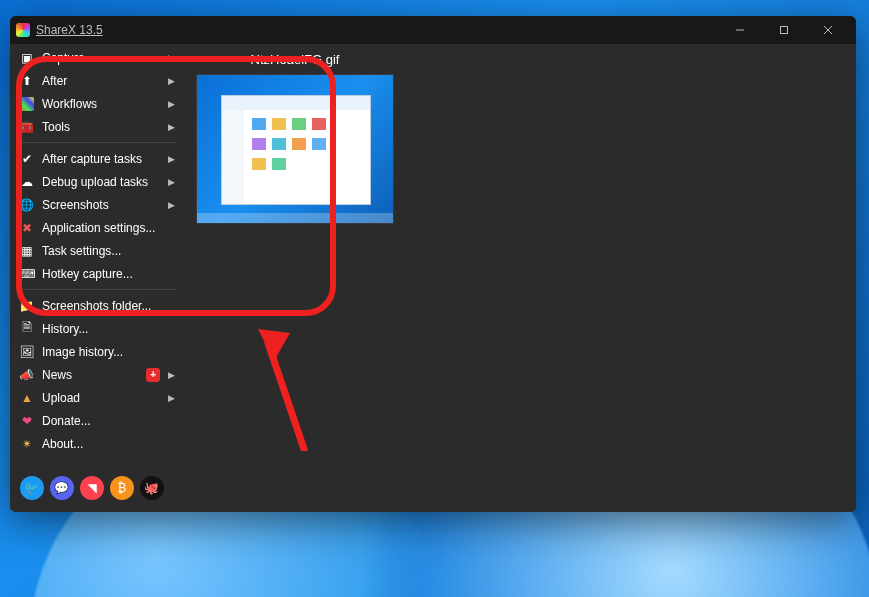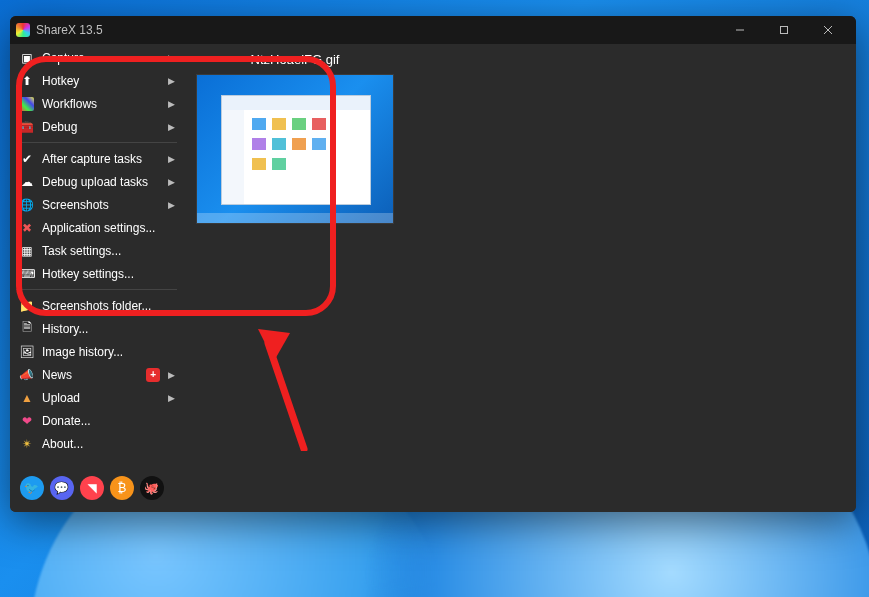--- a/index.html
+++ b/index.html
@@ -20,20 +20,21 @@
     color: #e8e8e8;
     overflow: hidden;
   }
   .titlebar {
     height: 28px;
     background: #181818;
     display: flex; align-items: center;
     padding: 0 6px;
     font-size: 12px;
     color: #bfbfbf;
+    text-decoration: underline;
   }
   .titlebar .app-icon {
     width: 14px; height: 14px;
     margin-right: 6px;
     background: conic-gradient(#e33, #c3e, #3ce, #3e8, #ee3, #e83, #e33);
     border-radius: 3px;
   }
   .titlebar .spacer { flex: 1; }
   .titlebar .winbtn {
     width: 44px; height: 28px;
@@ -199,31 +200,31 @@
   <div class="body">
     <div class="sidebar">
 
       <div class="menu-item">
         <span class="mi-icon">▣</span>
         <span class="mi-label">Capture</span>
         <span class="chev">▶</span>
       </div>
       <div class="menu-item">
         <span class="mi-icon">⬆</span>
-        <span class="mi-label">Hotkey</span>
+        <span class="mi-label">After</span>
         <span class="chev">▶</span>
       </div>
       <div class="menu-item">
         <span class="mi-icon" style="background:linear-gradient(45deg,#e44,#4e4,#44e,#ee4);border-radius:2px;"></span>
         <span class="mi-label">Workflows</span>
         <span class="chev">▶</span>
       </div>
       <div class="menu-item">
         <span class="mi-icon">🧰</span>
-        <span class="mi-label">Debug</span>
+        <span class="mi-label">Tools</span>
         <span class="chev">▶</span>
       </div>
 
       <div class="menu-divider"></div>
 
       <div class="menu-item">
         <span class="mi-icon">✔</span>
         <span class="mi-label">After capture tasks</span>
         <span class="chev">▶</span>
       </div>
@@ -240,21 +241,21 @@
       <div class="menu-item">
         <span class="mi-icon" style="color:#e55;">✖</span>
         <span class="mi-label">Application settings...</span>
       </div>
       <div class="menu-item">
         <span class="mi-icon">▦</span>
         <span class="mi-label">Task settings...</span>
       </div>
       <div class="menu-item">
         <span class="mi-icon">⌨</span>
-        <span class="mi-label">Hotkey settings...</span>
+        <span class="mi-label">Hotkey capture...</span>
       </div>
 
       <div class="menu-divider"></div>
 
       <div class="menu-item">
         <span class="mi-icon">📁</span>
         <span class="mi-label">Screenshots folder...</span>
       </div>
       <div class="menu-item">
         <span class="mi-icon">🗎</span>

